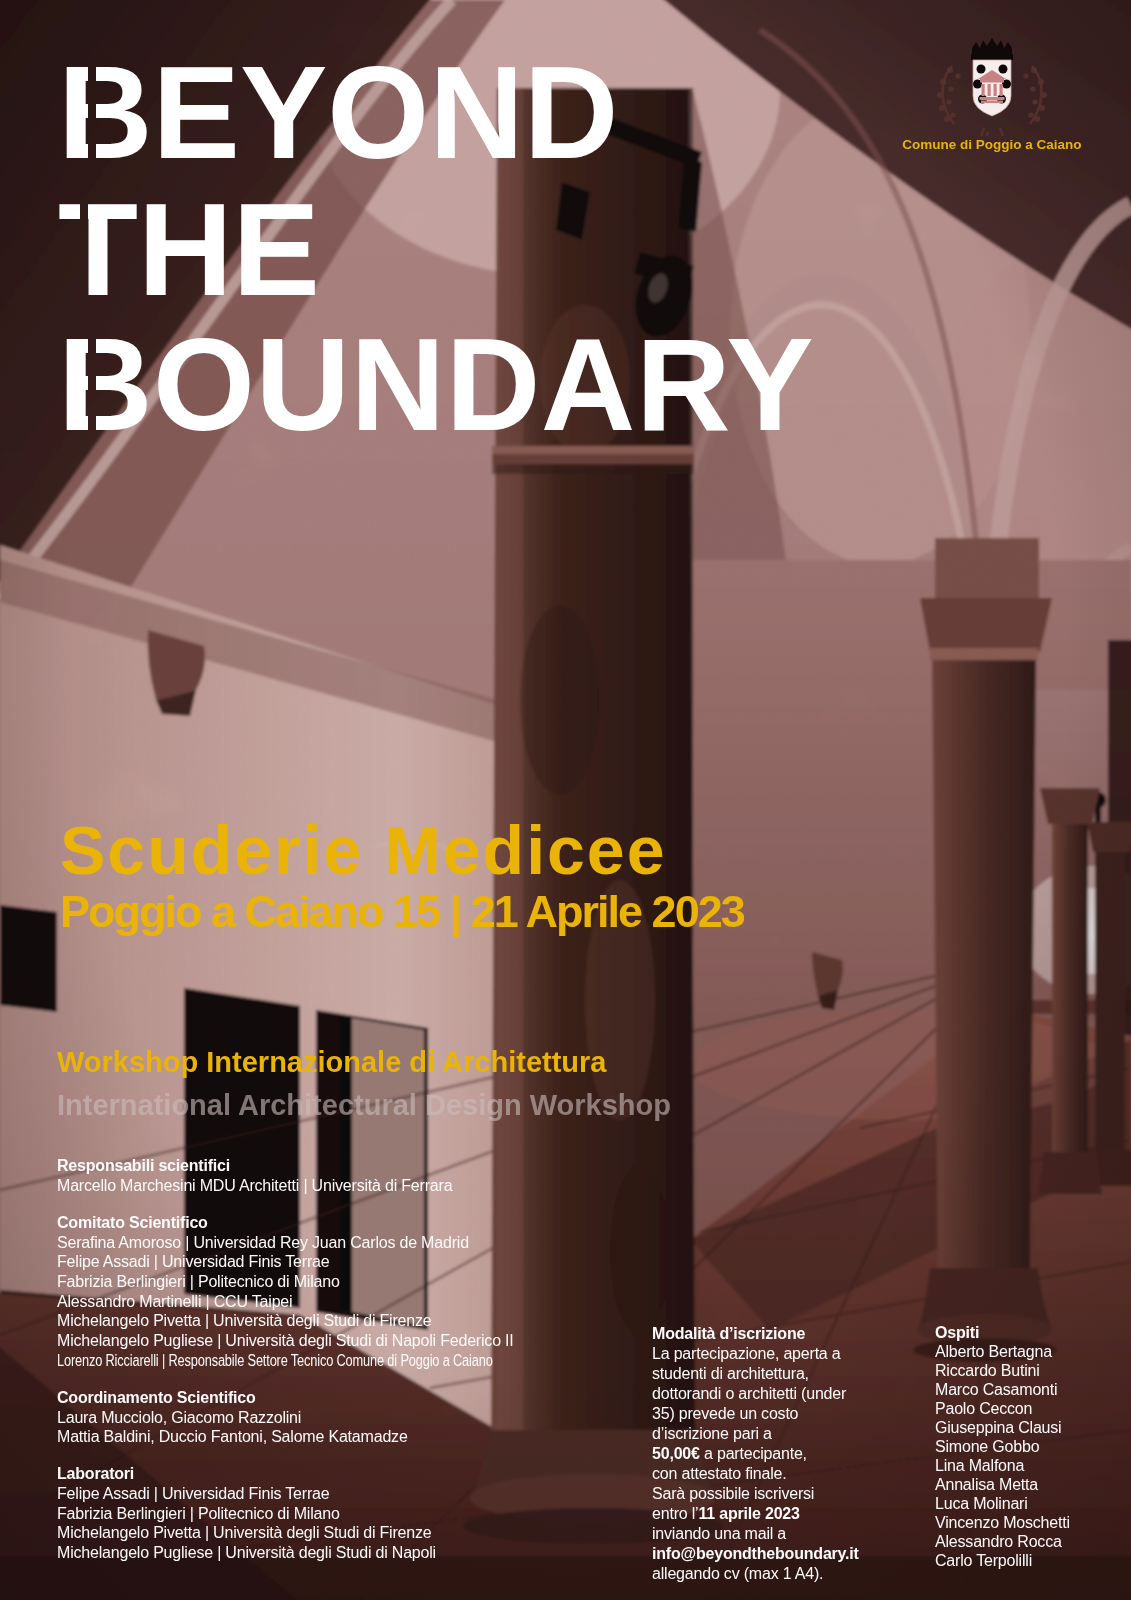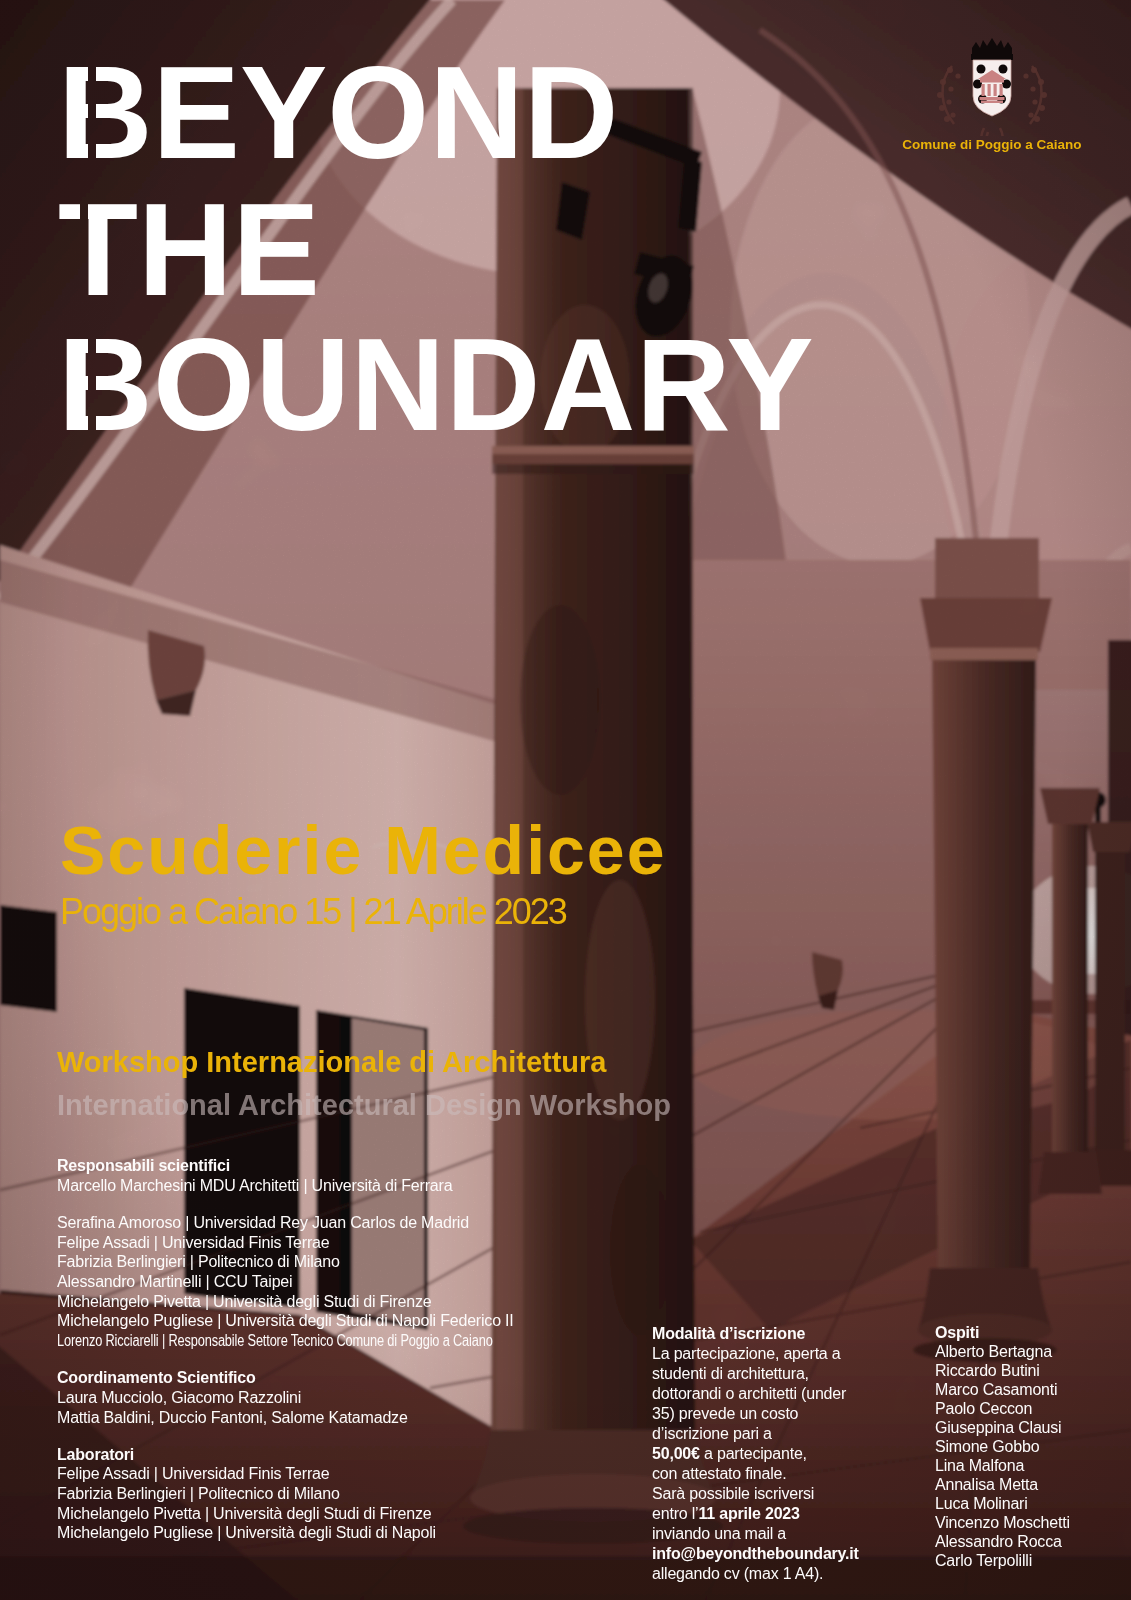--- a/index.html
+++ b/index.html
@@ -1,21 +1,21 @@
 <!DOCTYPE html>
 <html><head>
 <meta charset="utf-8">
 <style>
   html,body{margin:0;padding:0;background:#1a0e0d;}
   #poster{position:relative;width:1131px;height:1600px;overflow:hidden;
           font-family:"Liberation Sans",sans-serif;background:#6b3f3b;}
   #scene-svg{position:absolute;left:0;top:0;width:1131px;height:1600px;display:block;}
   .txt{position:absolute;color:#eab308;white-space:nowrap;}
   .venue-name{left:60px;top:815px;font-size:68px;line-height:70px;font-weight:bold;letter-spacing:2px;}
-  .venue-date{left:60px;top:886px;font-size:36px;line-height:52px;font-weight:normal;letter-spacing:-2px;}
+  .venue-date{left:60px;top:886px;font-size:45px;line-height:52px;font-weight:bold;letter-spacing:-2px;}
   .head-it{left:57px;top:1047px;font-size:29px;line-height:31px;font-weight:bold;}
   .head-en{left:57px;top:1090px;font-size:29px;line-height:31px;font-weight:bold;color:#cbbcbc;opacity:.6;}
   .col{position:absolute;font-size:16px;letter-spacing:-0.2px;color:#fdfbfb;margin-top:12px;}
   .col-left{left:57px;top:1144px;line-height:19.7px;width:600px;}
   .col-mod{left:652px;top:1312px;line-height:20px;width:280px;}
   .col-osp{left:935px;top:1311px;line-height:19px;width:190px;}
   .sec-title{font-weight:bold;}
   .col-left .sec + .sec{margin-top:17.4px;}
   .line{white-space:nowrap;}
   .cond{transform:scaleX(0.8);transform-origin:0 50%;}
@@ -275,20 +275,21 @@
 
   <div class="txt head-it">Workshop Internazionale di Architettura</div>
   <div class="txt head-en">International Architectural Design Workshop</div>
 
   <div class="col col-left">
     <div class="sec">
       <div class="line sec-title">Responsabili scientifici</div>
       <div class="line">Marcello Marchesini MDU Architetti | Università di Ferrara</div>
     </div>
     <div class="sec">
+      <div class="line sec-title">Comitato Scientifico</div>
       <div class="line">Serafina Amoroso | Universidad Rey Juan Carlos de Madrid</div>
       <div class="line">Felipe Assadi | Universidad Finis Terrae</div>
       <div class="line">Fabrizia Berlingieri | Politecnico di Milano</div>
       <div class="line">Alessandro Martinelli | CCU Taipei</div>
       <div class="line">Michelangelo Pivetta | Università degli Studi di Firenze</div>
       <div class="line">Michelangelo Pugliese | Università degli Studi di Napoli Federico II</div>
       <div class="line cond">Lorenzo Ricciarelli | Responsabile Settore Tecnico Comune di Poggio a Caiano</div>
     </div>
     <div class="sec">
       <div class="line sec-title">Coordinamento Scientifico</div>

